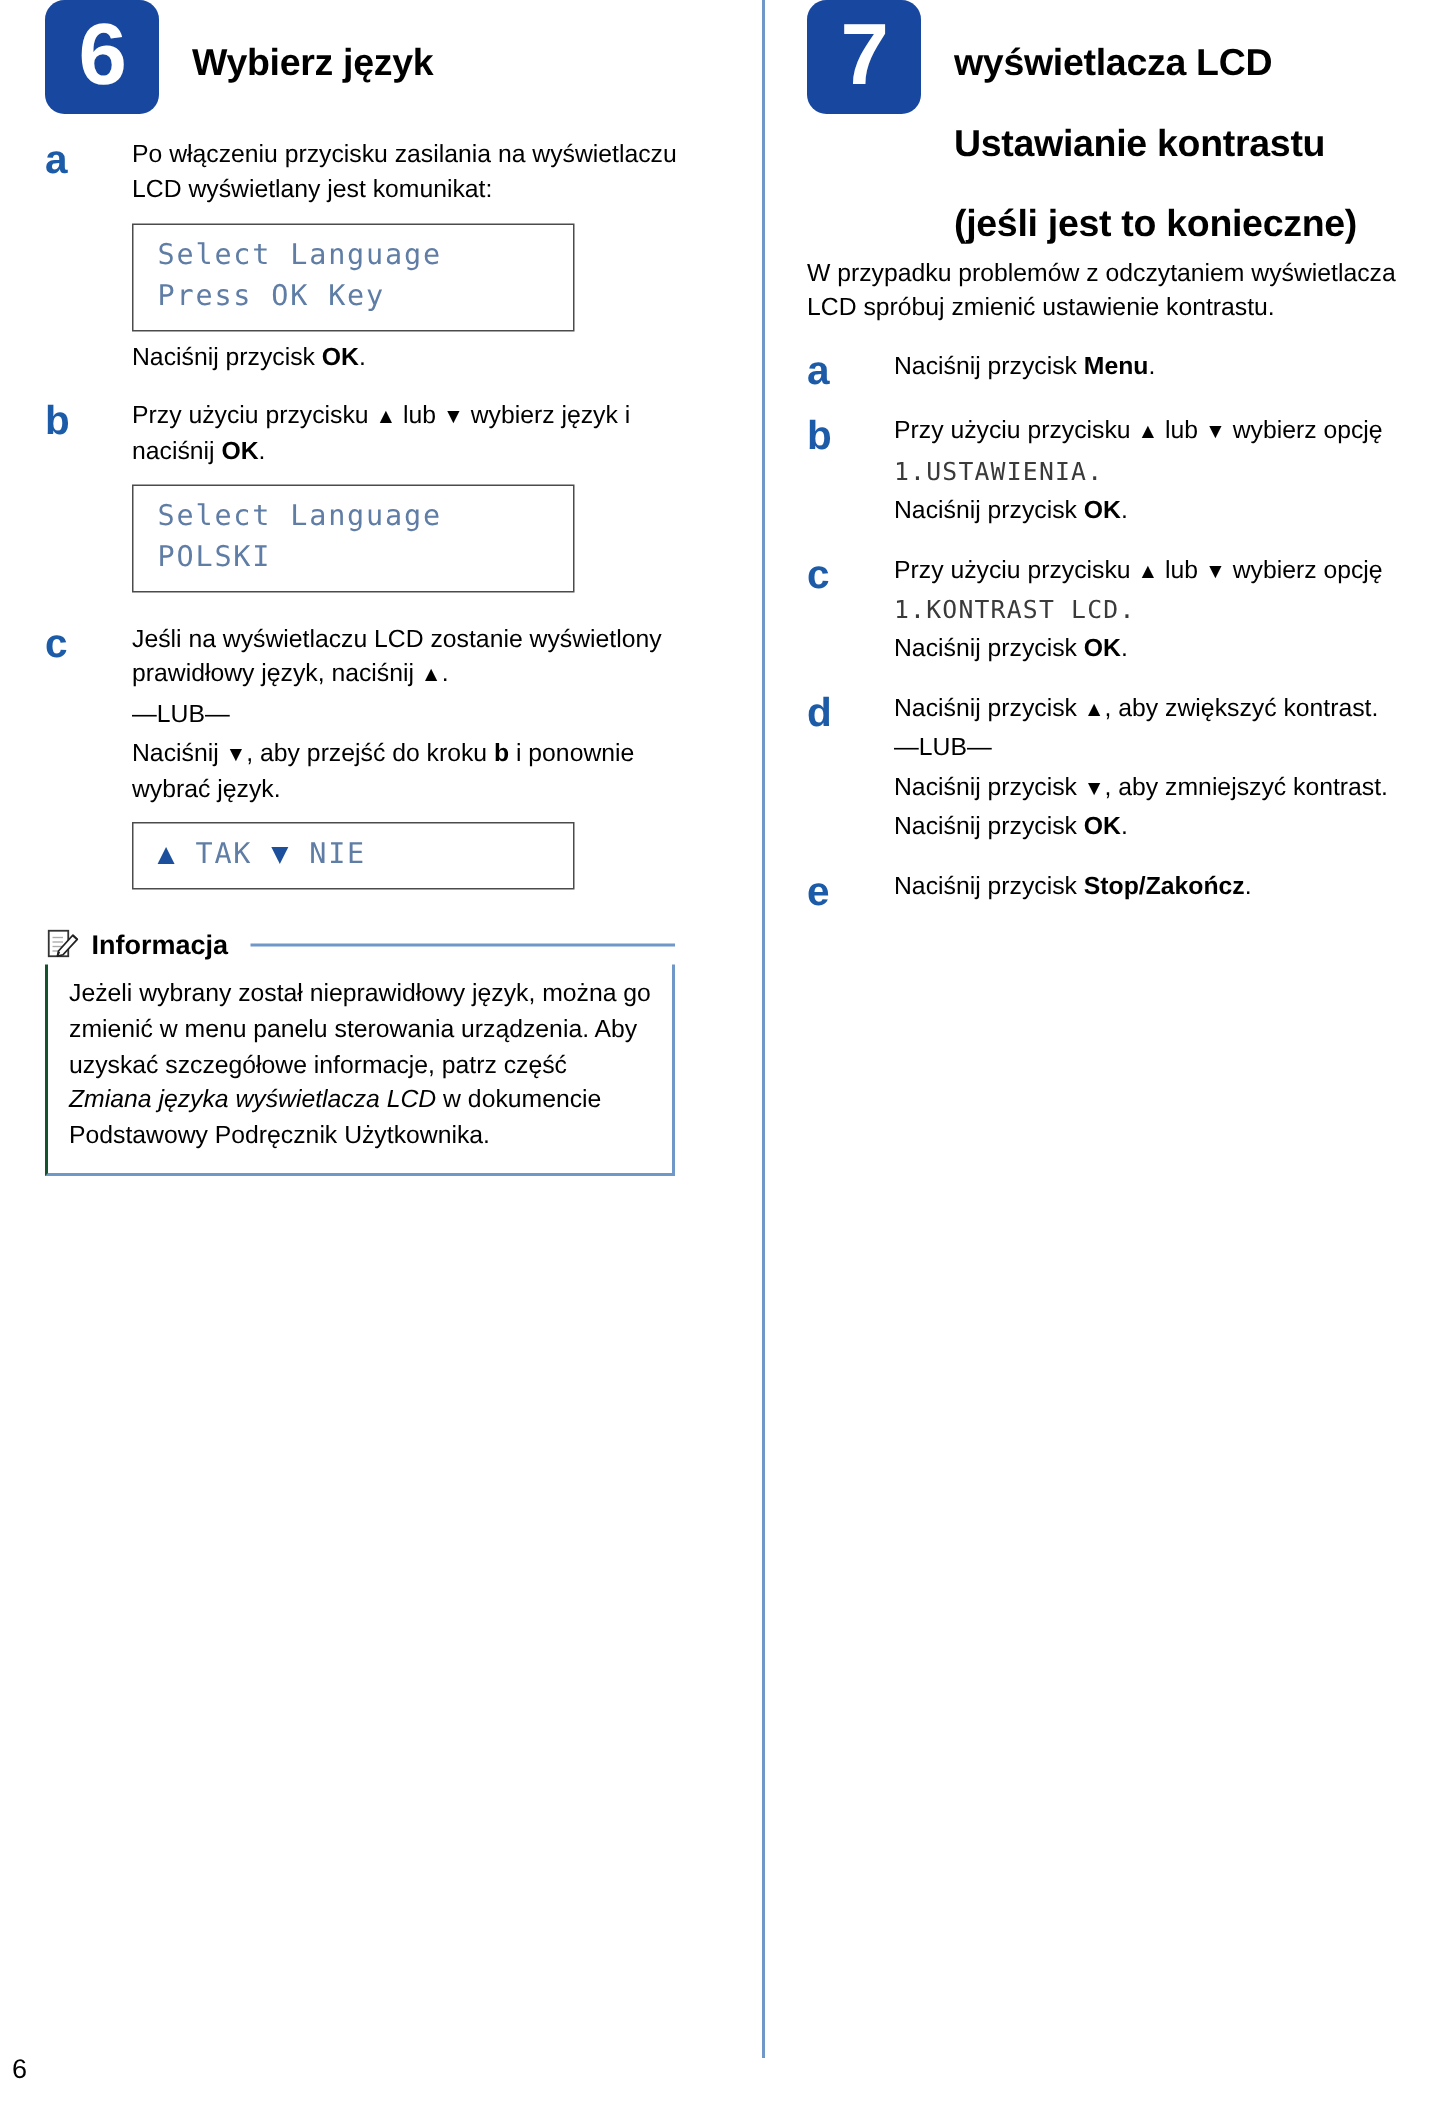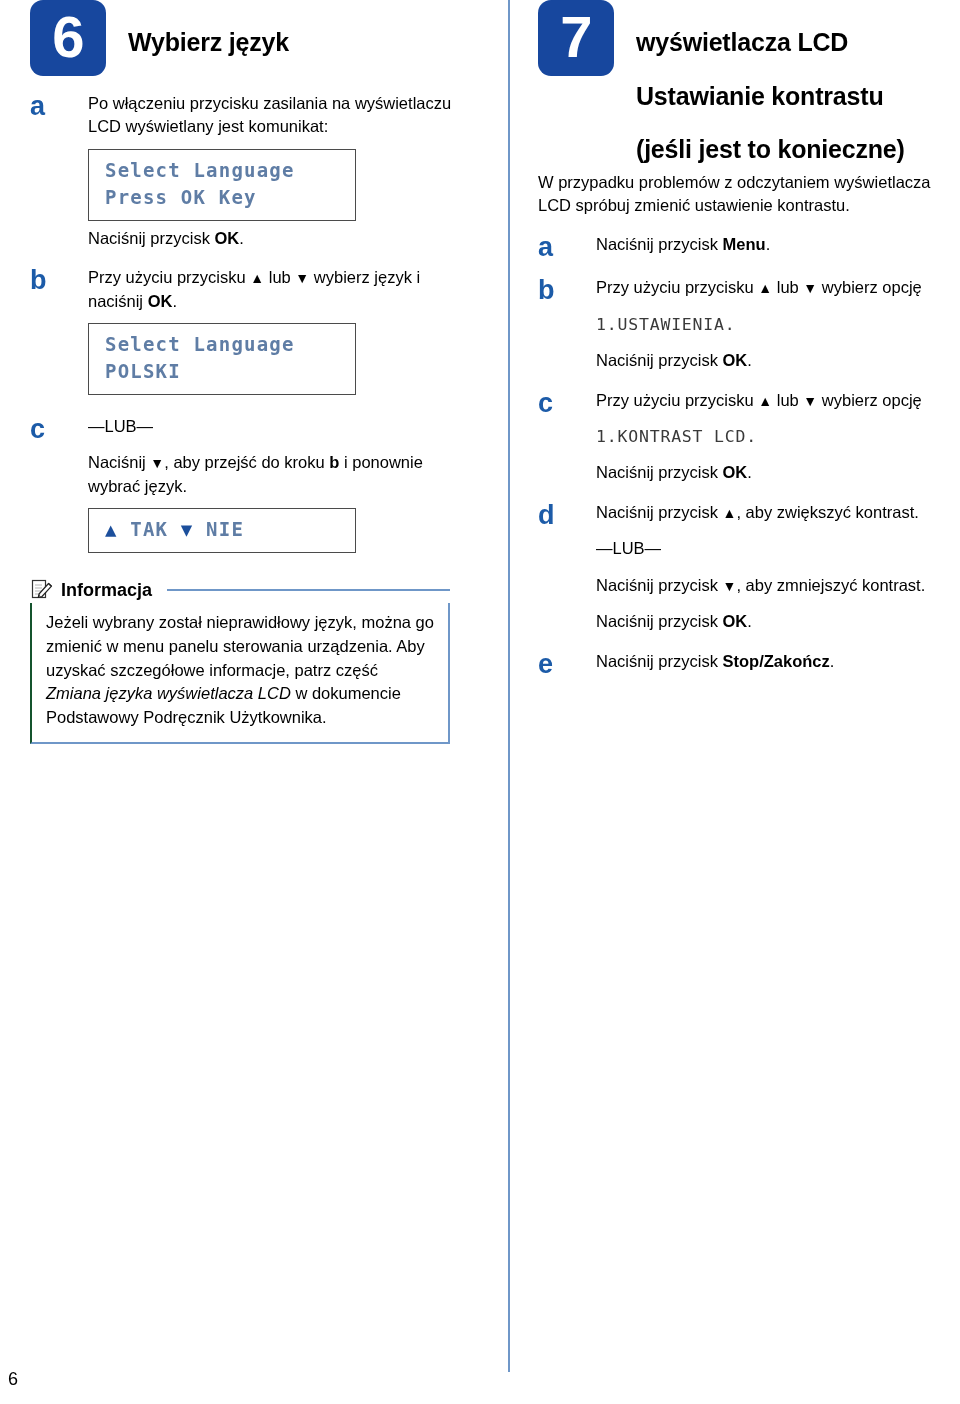--- a/index.html
+++ b/index.html
@@ -79,21 +79,21 @@
     flex: 1 1 auto;
     font-size: 16.5px;
     line-height: 1.42;
   }
   .plain-block {
     font-size: 16.5px;
     line-height: 1.42;
     margin-top: 2px;
   }
   .para { margin: 0; }
-  .para + .para { margin-top: 13px; }
+  .para + .para { margin-top: 3px; }
   .tight { margin-top: 2px; }
 
   b, .b { font-weight: bold; }
   i, .i { font-style: italic; }
 
   
   .lcd {
     border: 1.6px solid #4b4b4b;
     padding: 7px 16px 9px 16px;
     margin: 10px 0 4px 0;
@@ -103,21 +103,21 @@
   .lcd-line {
     font-family: "DejaVu Sans Mono", monospace;
     font-size: 19px;
     letter-spacing: 1.2px;
     color: #5f7da5;
     line-height: 1.42;
     white-space: pre;
   }
   .lcd-tri { color: #1c4f9c; }
 
-  .lcd-wide { width: 268px; font-weight: bold; }
+  .lcd-wide { width: 295px; }
 
   
   .mono-inline {
     font-family: "DejaVu Sans Mono", monospace;
     font-size: 16.5px;
     letter-spacing: 0.8px;
     color: #3a3a3a;
   }
 
   
@@ -198,20 +198,21 @@
         <div class="lcd lcd-wide">
           <div class="lcd-line">Select Language</div>
           <div class="lcd-line">POLSKI</div>
         </div>
       </div>
     </div>
 
     <div class="substep">
       <div class="substep-letter">c</div>
       <div class="substep-body">
+        <p class="para">Jeśli na wyświetlaczu LCD zostanie wyświetlony prawidłowy język, naciśnij <span class="tri">▲</span>.</p>
         <p class="para">—LUB—</p>
         <p class="para">Naciśnij <span class="tri">▼</span>, aby przejść do kroku <b>b</b> i ponownie wybrać język.</p>
         <div class="lcd lcd-wide">
           <div class="lcd-line"><span class="lcd-tri">▲</span> TAK <span class="lcd-tri">▼</span> NIE</div>
         </div>
       </div>
     </div>
 
     <div class="note">
       <div class="note-head">

